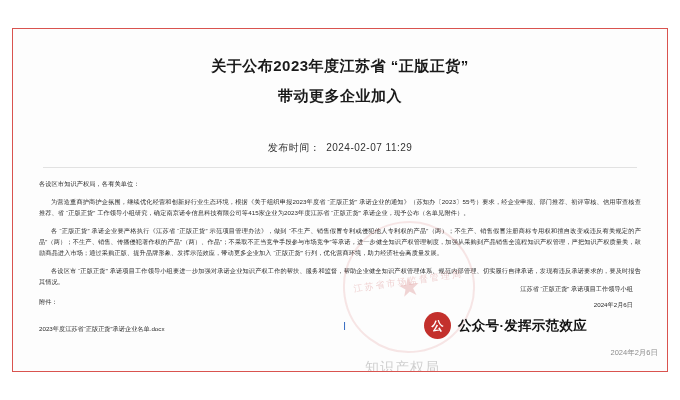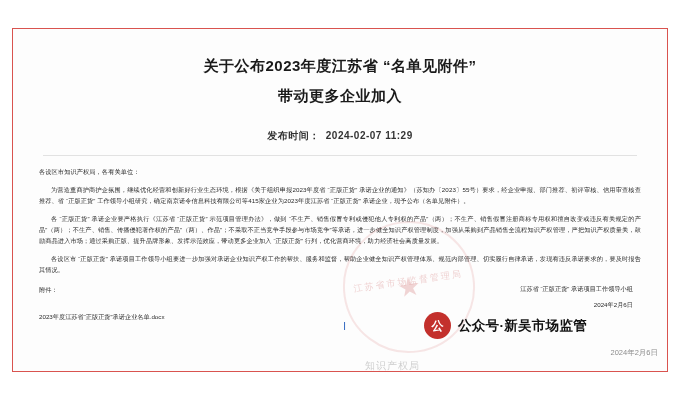--- a/index.html
+++ b/index.html
@@ -55,26 +55,25 @@
     text-align: center;
   }
   .title-line {
     font-size: 15px;
     font-weight: bold;
     color: #1a1a1a;
     letter-spacing: 0.5px;
     line-height: 30px;
   }
   .pubtime {
-    margin-top: 18px;
+    margin-top: 30px;
     text-align: center;
     font-size: 10px;
     color: #333333;
     letter-spacing: 0.5px;
-    font-weight: bold;
   }
   .pubtime .sep {
     display: inline-block;
     width: 6px;
   }
   .divider {
     margin: 12px 30px 0 30px;
     height: 1px;
     background: #e2e2e2;
   }
@@ -202,38 +201,38 @@
     top: 348px;
     font-size: 7.5px;
     color: #8c8c8c;
     z-index: 8;
   }
 
   .ghost-mark {
     position: absolute;
     left: 352px;
     top: 330px;
-    font-size: 10px;
+    font-size: 14px;
     color: rgba(120,120,120,0.35);
     letter-spacing: 1px;
     z-index: 7;
   }
 </style>
 </head>
 <body>
 
 <div id="page">
 
   <div class="band top"></div>
 
   <div class="doc">
     <div class="doc-inner">
 
       <div class="title-block">
-        <div class="title-line">关于公布2023年度江苏省 “名单见附件”</div>
+        <div class="title-line">关于公布2023年度江苏省 “正版正货”</div>
         <div class="title-line">带动更多企业加入</div>
       </div>
 
       <div class="pubtime">
         <span>发布时间：</span><span class="sep"></span><span>2024-02-07 11:29</span>
       </div>
 
       <div class="divider"></div>
 
       <div class="body-text">
@@ -259,19 +258,19 @@
       <div class="ghost-mark">知识产权局</div>
 
       <div class="cursor">I</div>
     </div>
   </div>
 
   <div class="account-bar">
     <div class="account-logo">
       <span class="inner">公</span>
     </div>
-    <div class="account-name">公众号·新吴市场监管</div>
+    <div class="account-name">公众号·发挥示范效应</div>
   </div>
 
   <div class="date-stamp">2024年2月6日</div>
 
   <div class="band bottom"></div>
 </div>
 
 </body></html>

